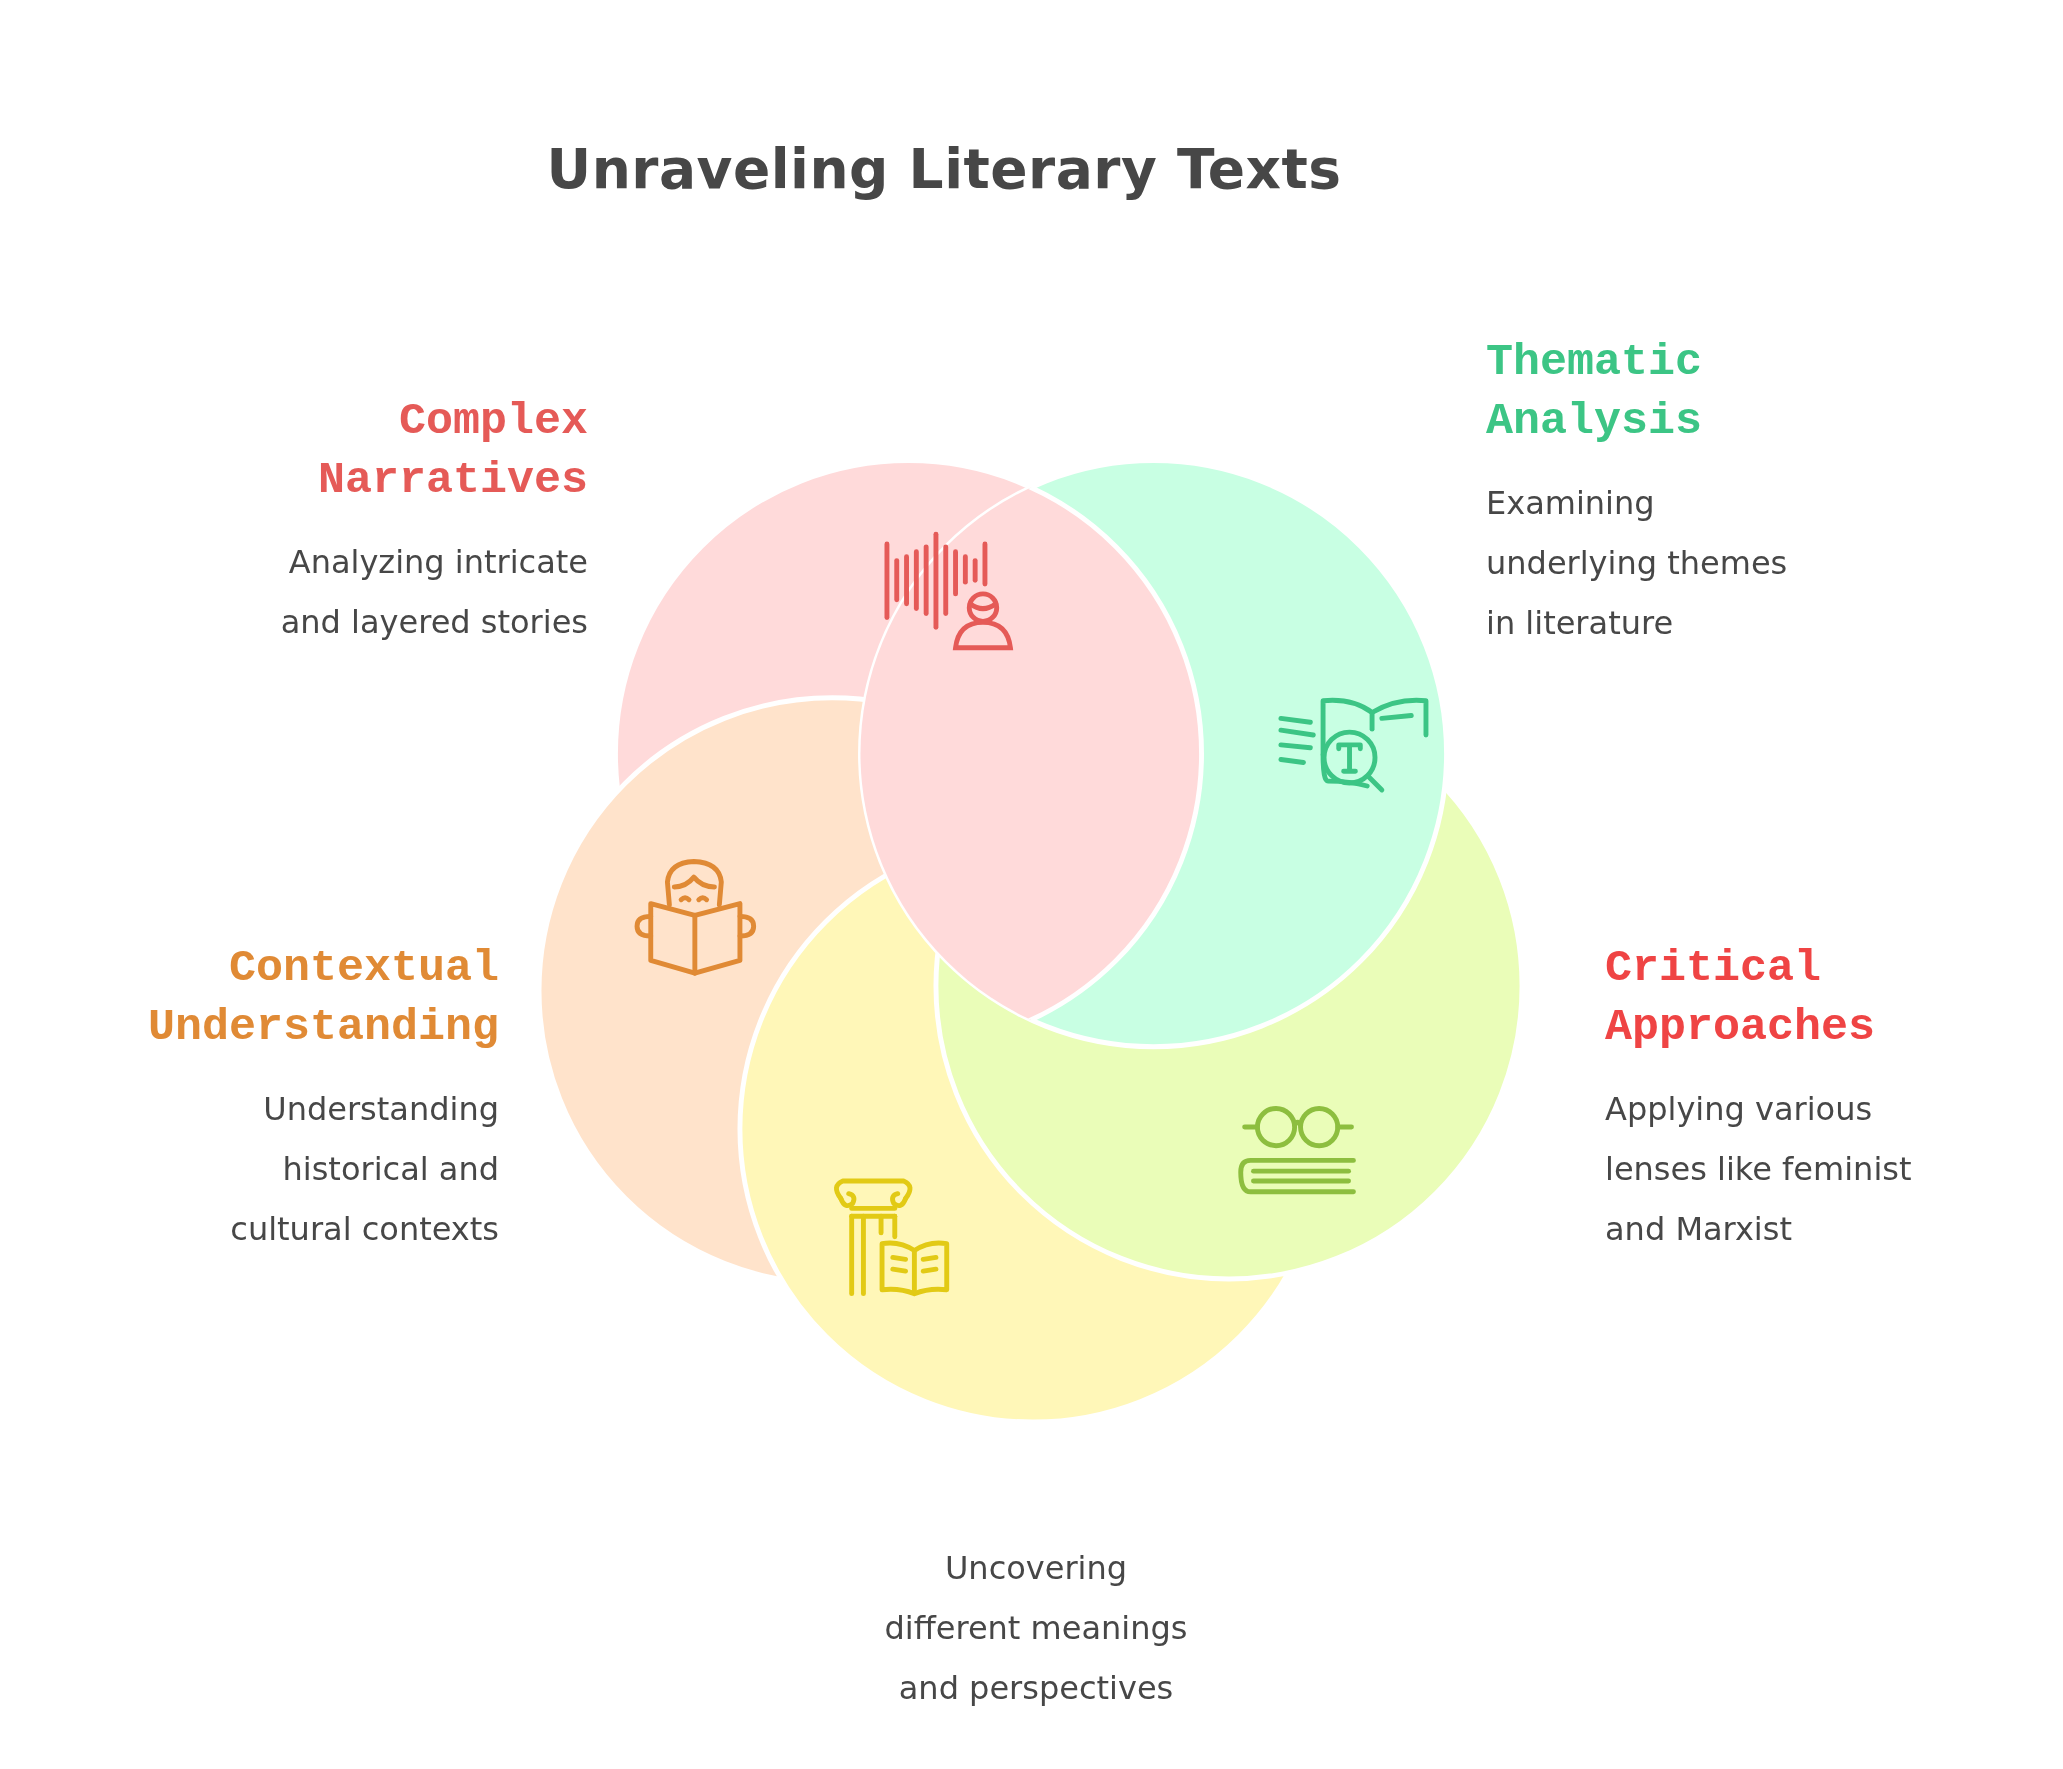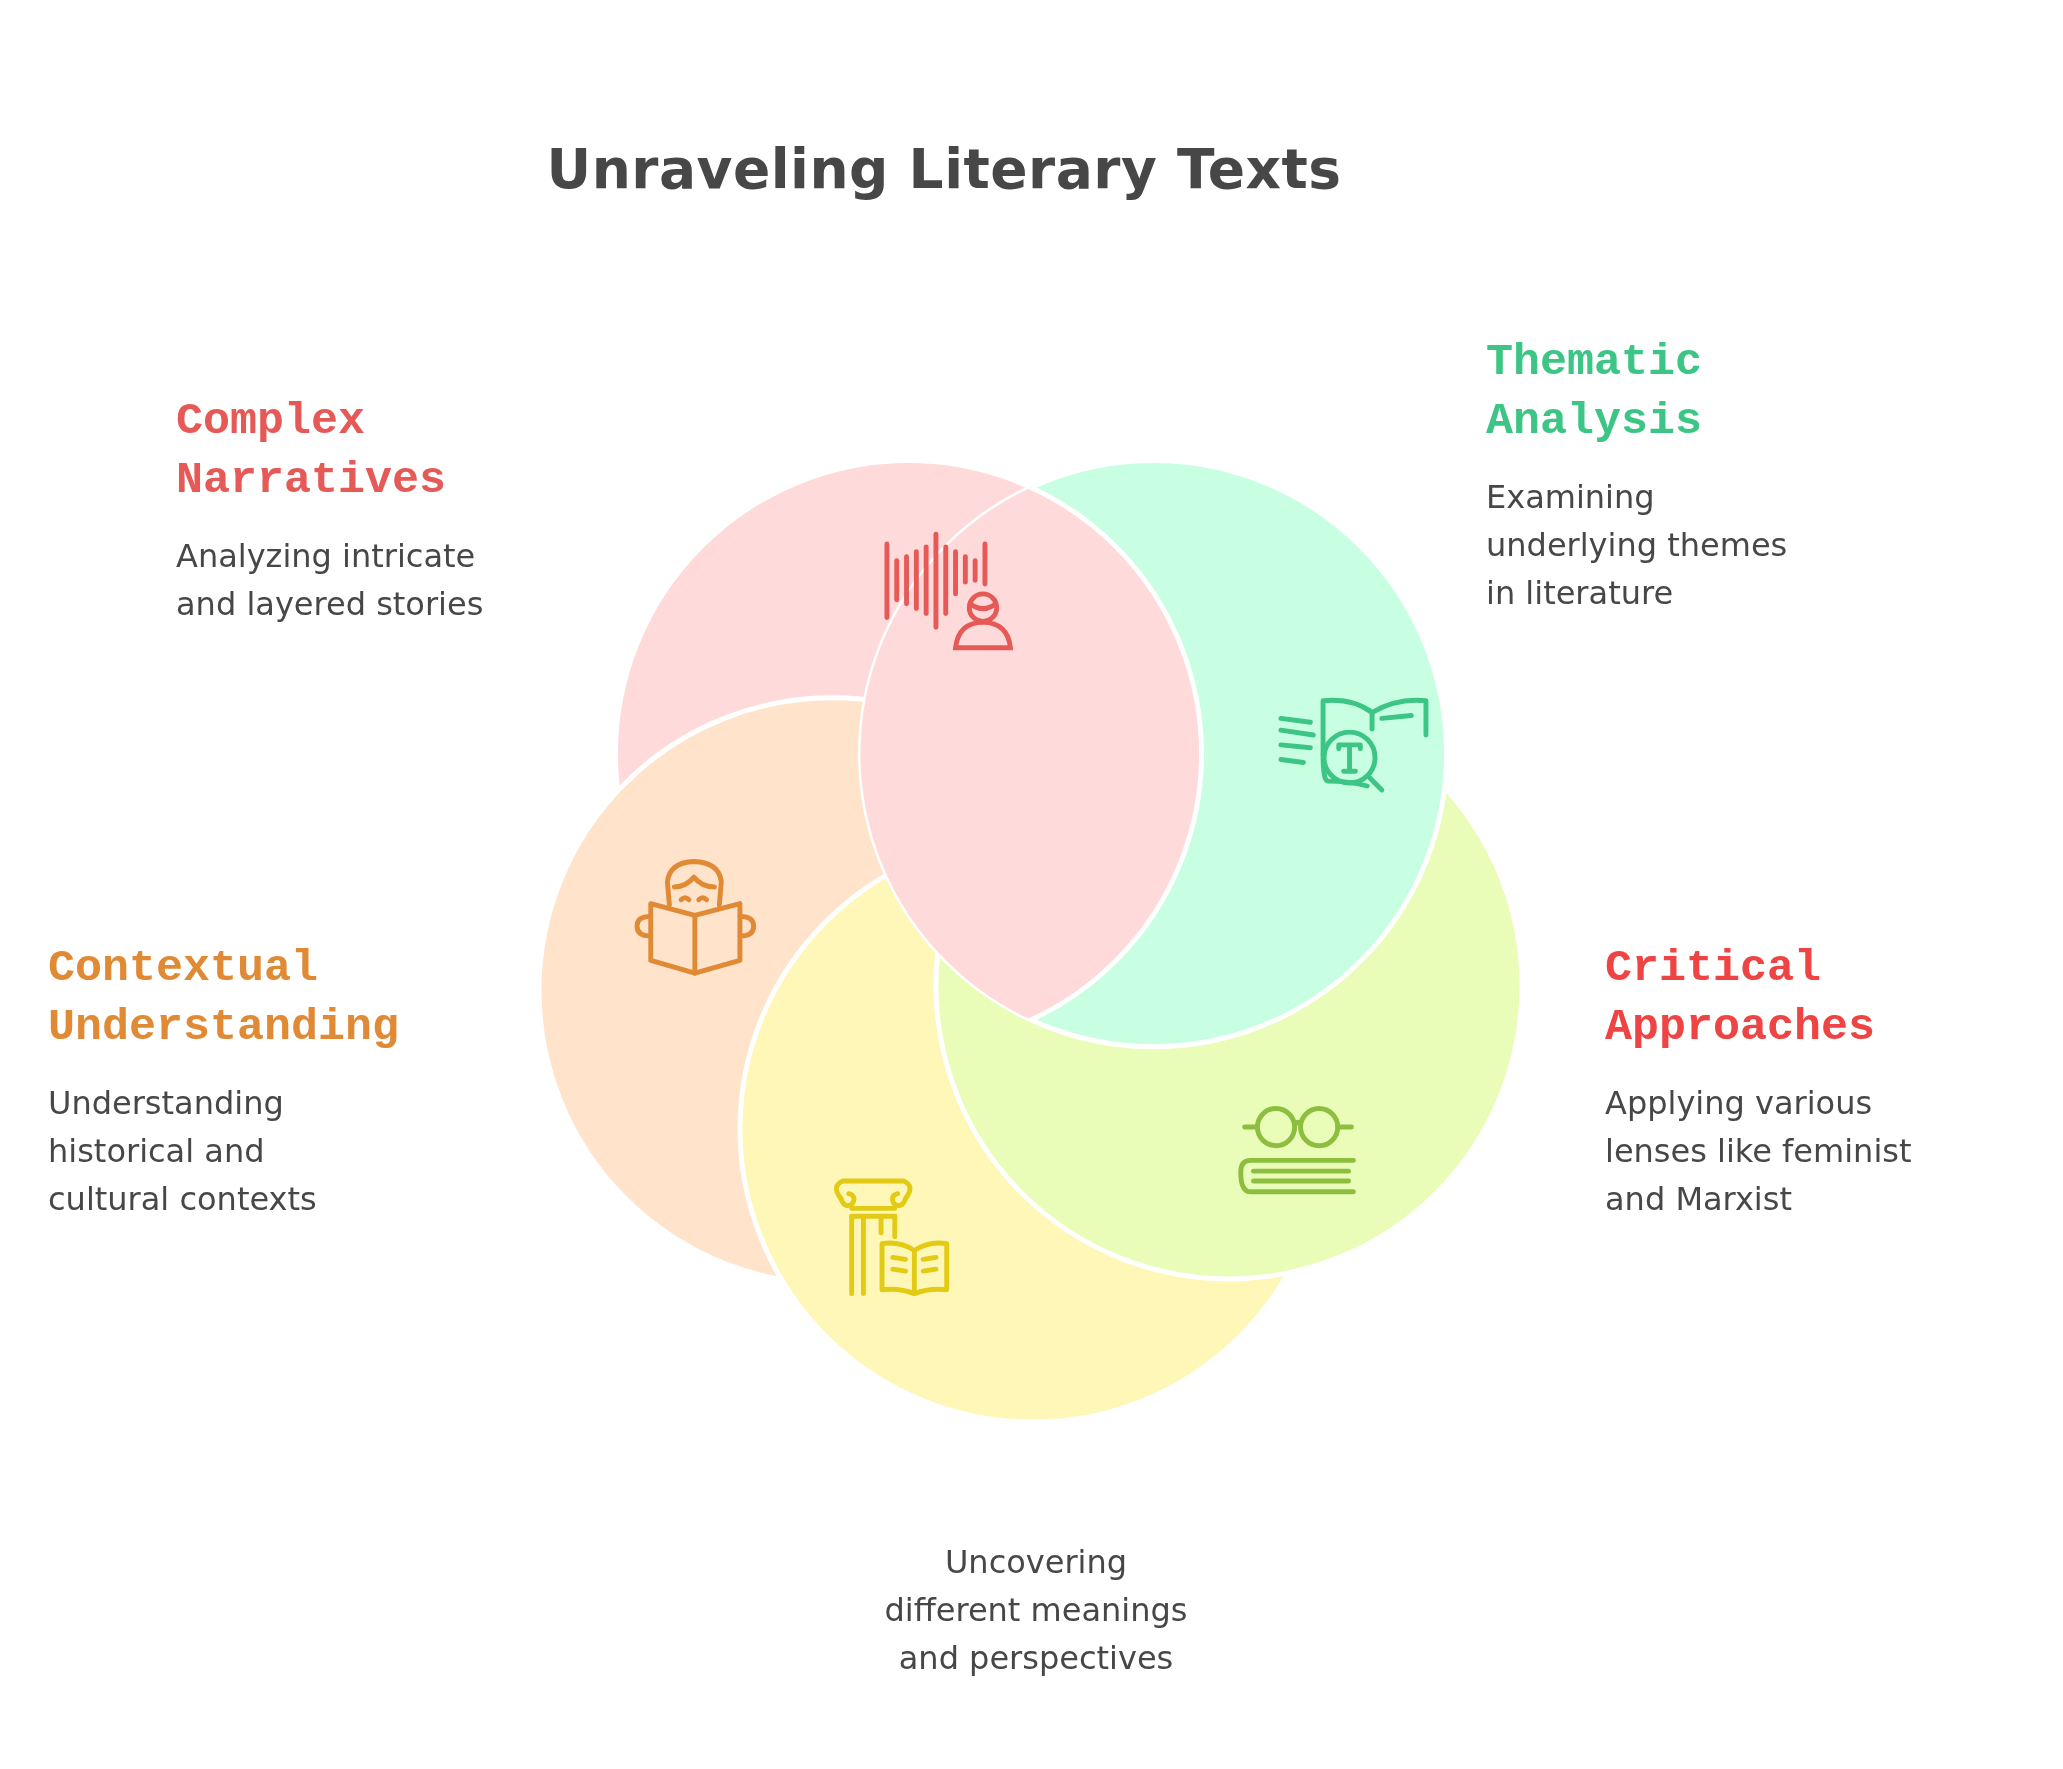--- a/index.html
+++ b/index.html
@@ -1,22 +1,22 @@
 <!DOCTYPE html>
 <html><head>
 <meta charset="utf-8">
 <style>
   html, body { margin: 0; padding: 0; background: #ffffff; }
   body { width: 2063px; height: 1769px; position: relative; overflow: hidden; font-family: "DejaVu Sans", sans-serif; }
   .title { position: absolute; left: 0; width: 1888px; top: 137px; text-align: center; font-size: 55px; font-weight: bold; color: #474747; letter-spacing: 0.5px; }
   svg.diagram { position: absolute; left: 0; top: 0; }
   .block { position: absolute; }
   .heading { font-size: 45px; font-weight: bold; line-height: 59px; white-space: pre-line; font-family: Liberation Mono, monospace; }
-  .desc { font-size: 32px; line-height: 48px; color: #474747; white-space: pre-line; margin-top: 21.6px; }
-  .right-align { text-align: left; }
+  .desc { font-size: 32px; line-height: 60px; color: #474747; white-space: pre-line; margin-top: 21.6px; }
+  .right-align { text-align: right; }
   .left-align { text-align: left; }
   .center-align { text-align: center; }
 </style>
 </head>
 <body>
 
 <div class="title">Unraveling Literary Texts</div>
 
 <svg class="diagram" width="2063" height="1769" viewBox="0 0 2105 1805">
   <defs>

